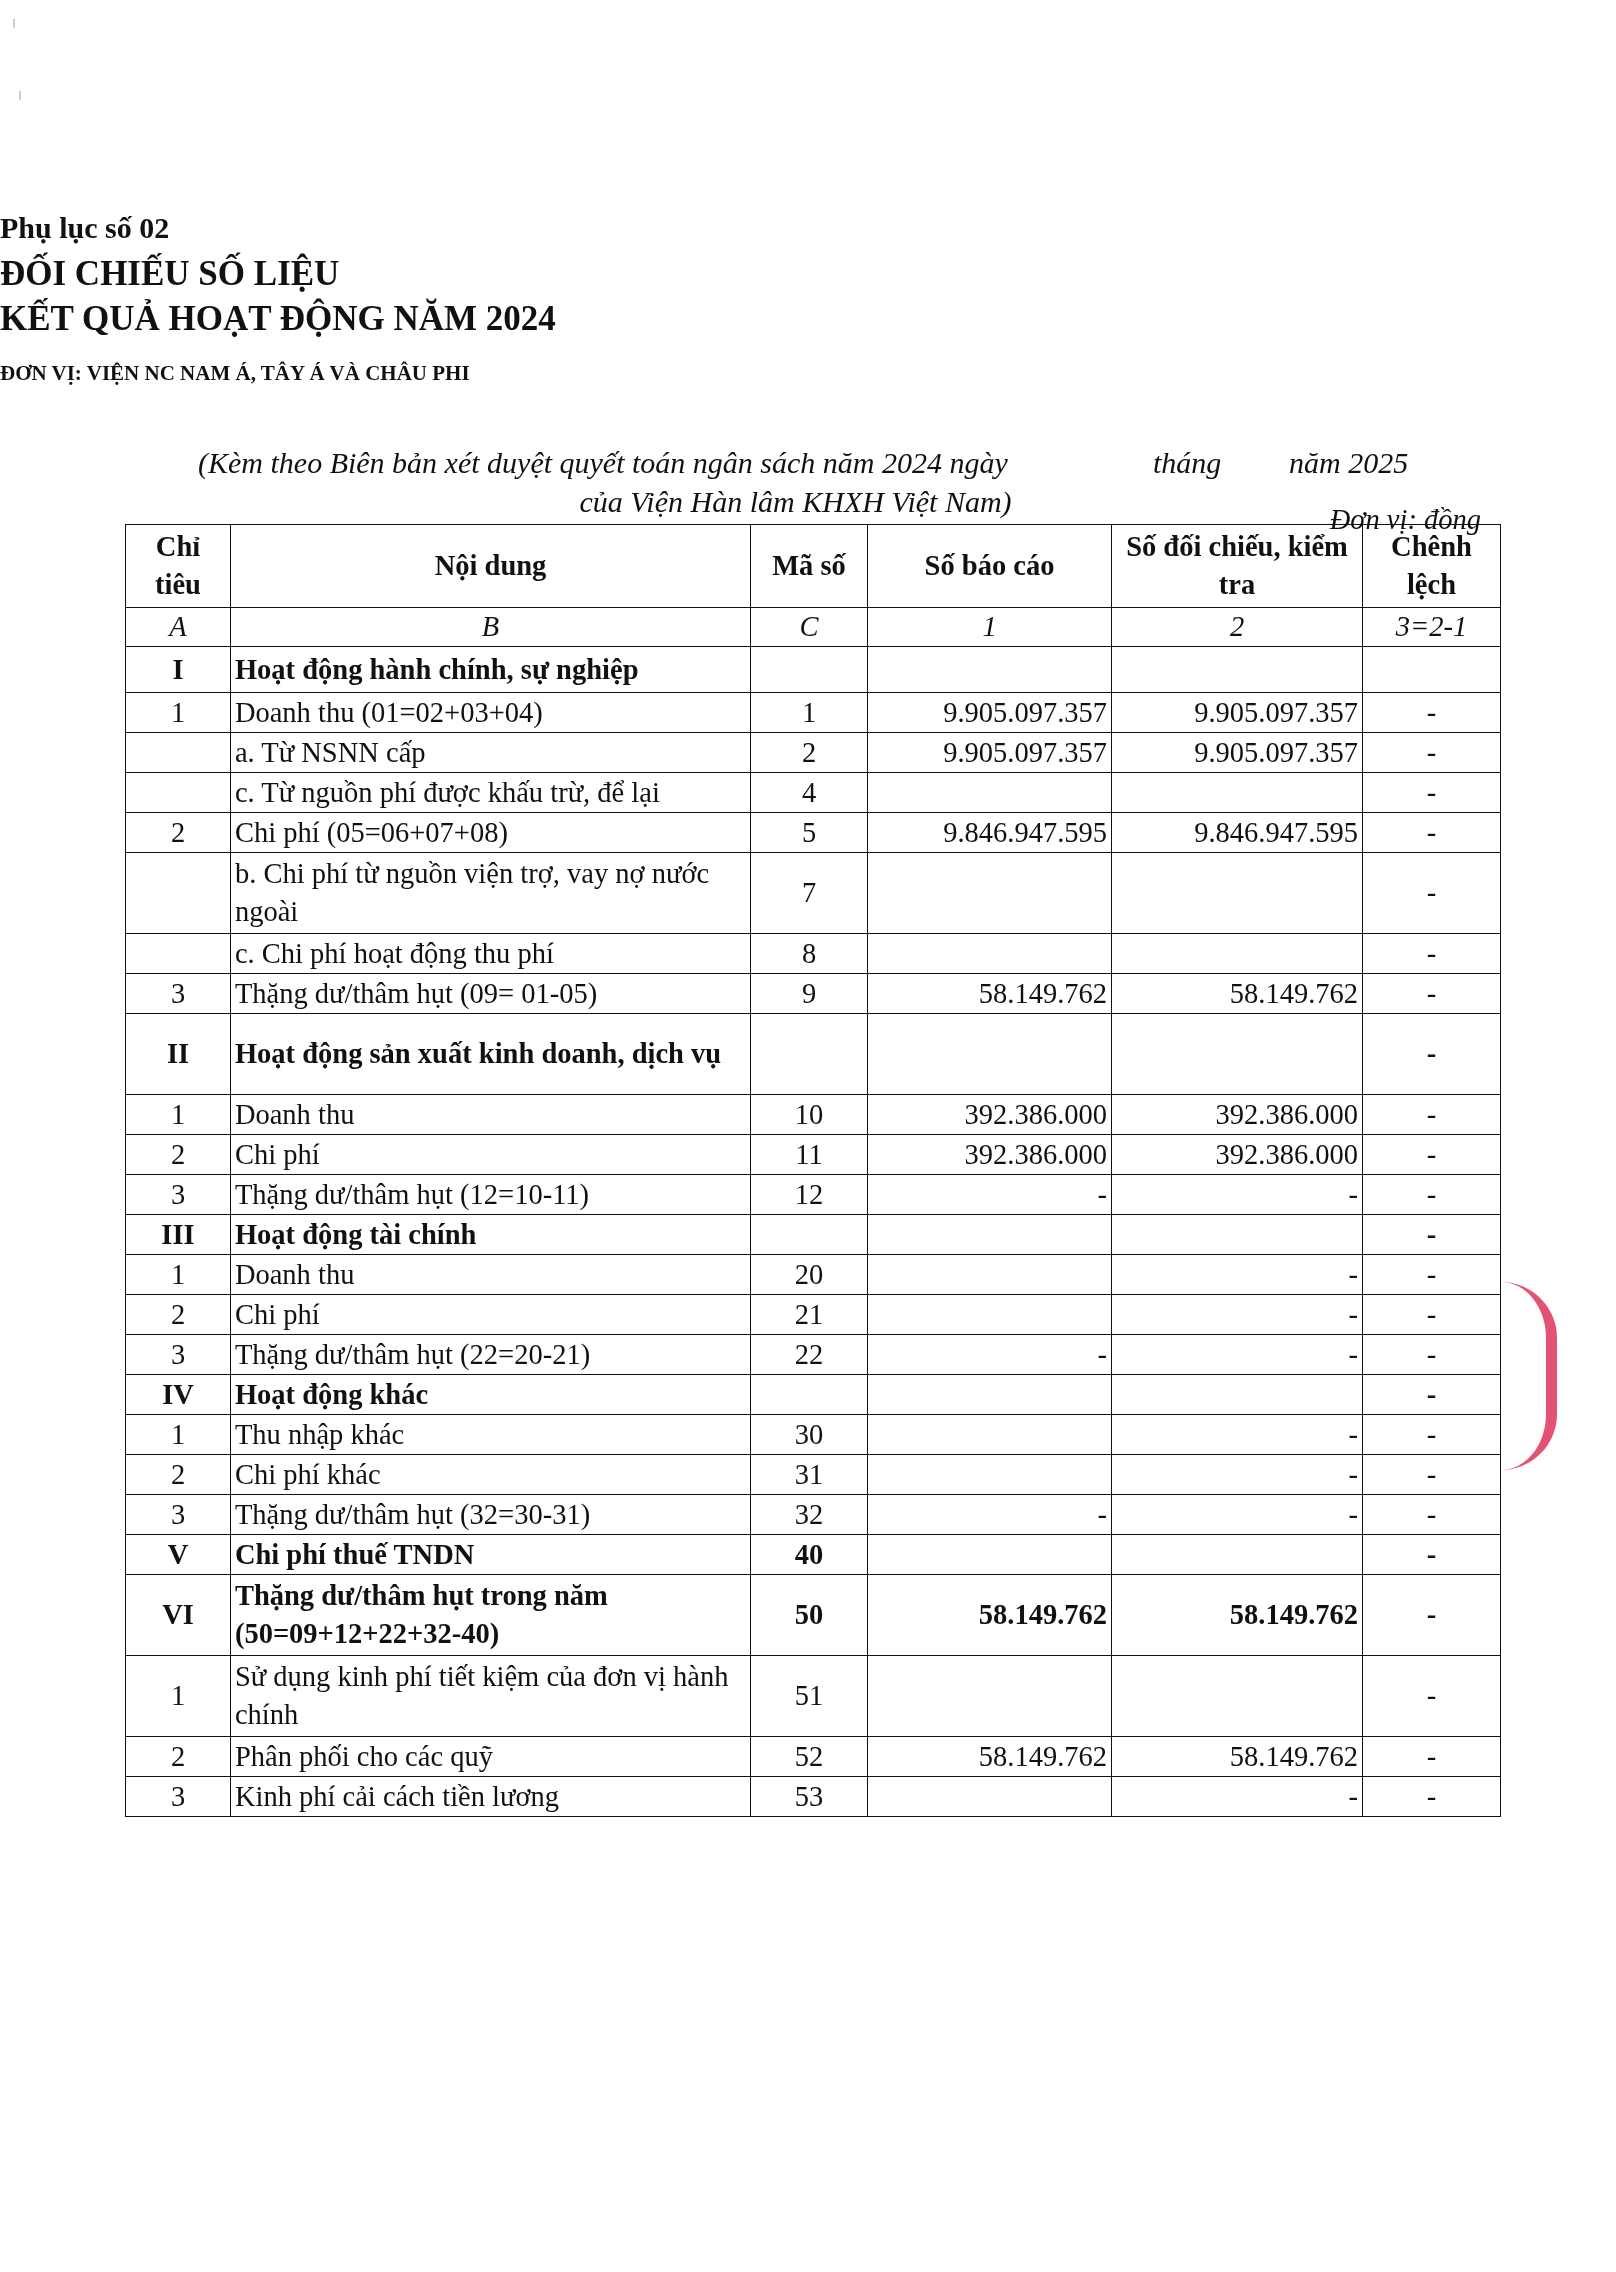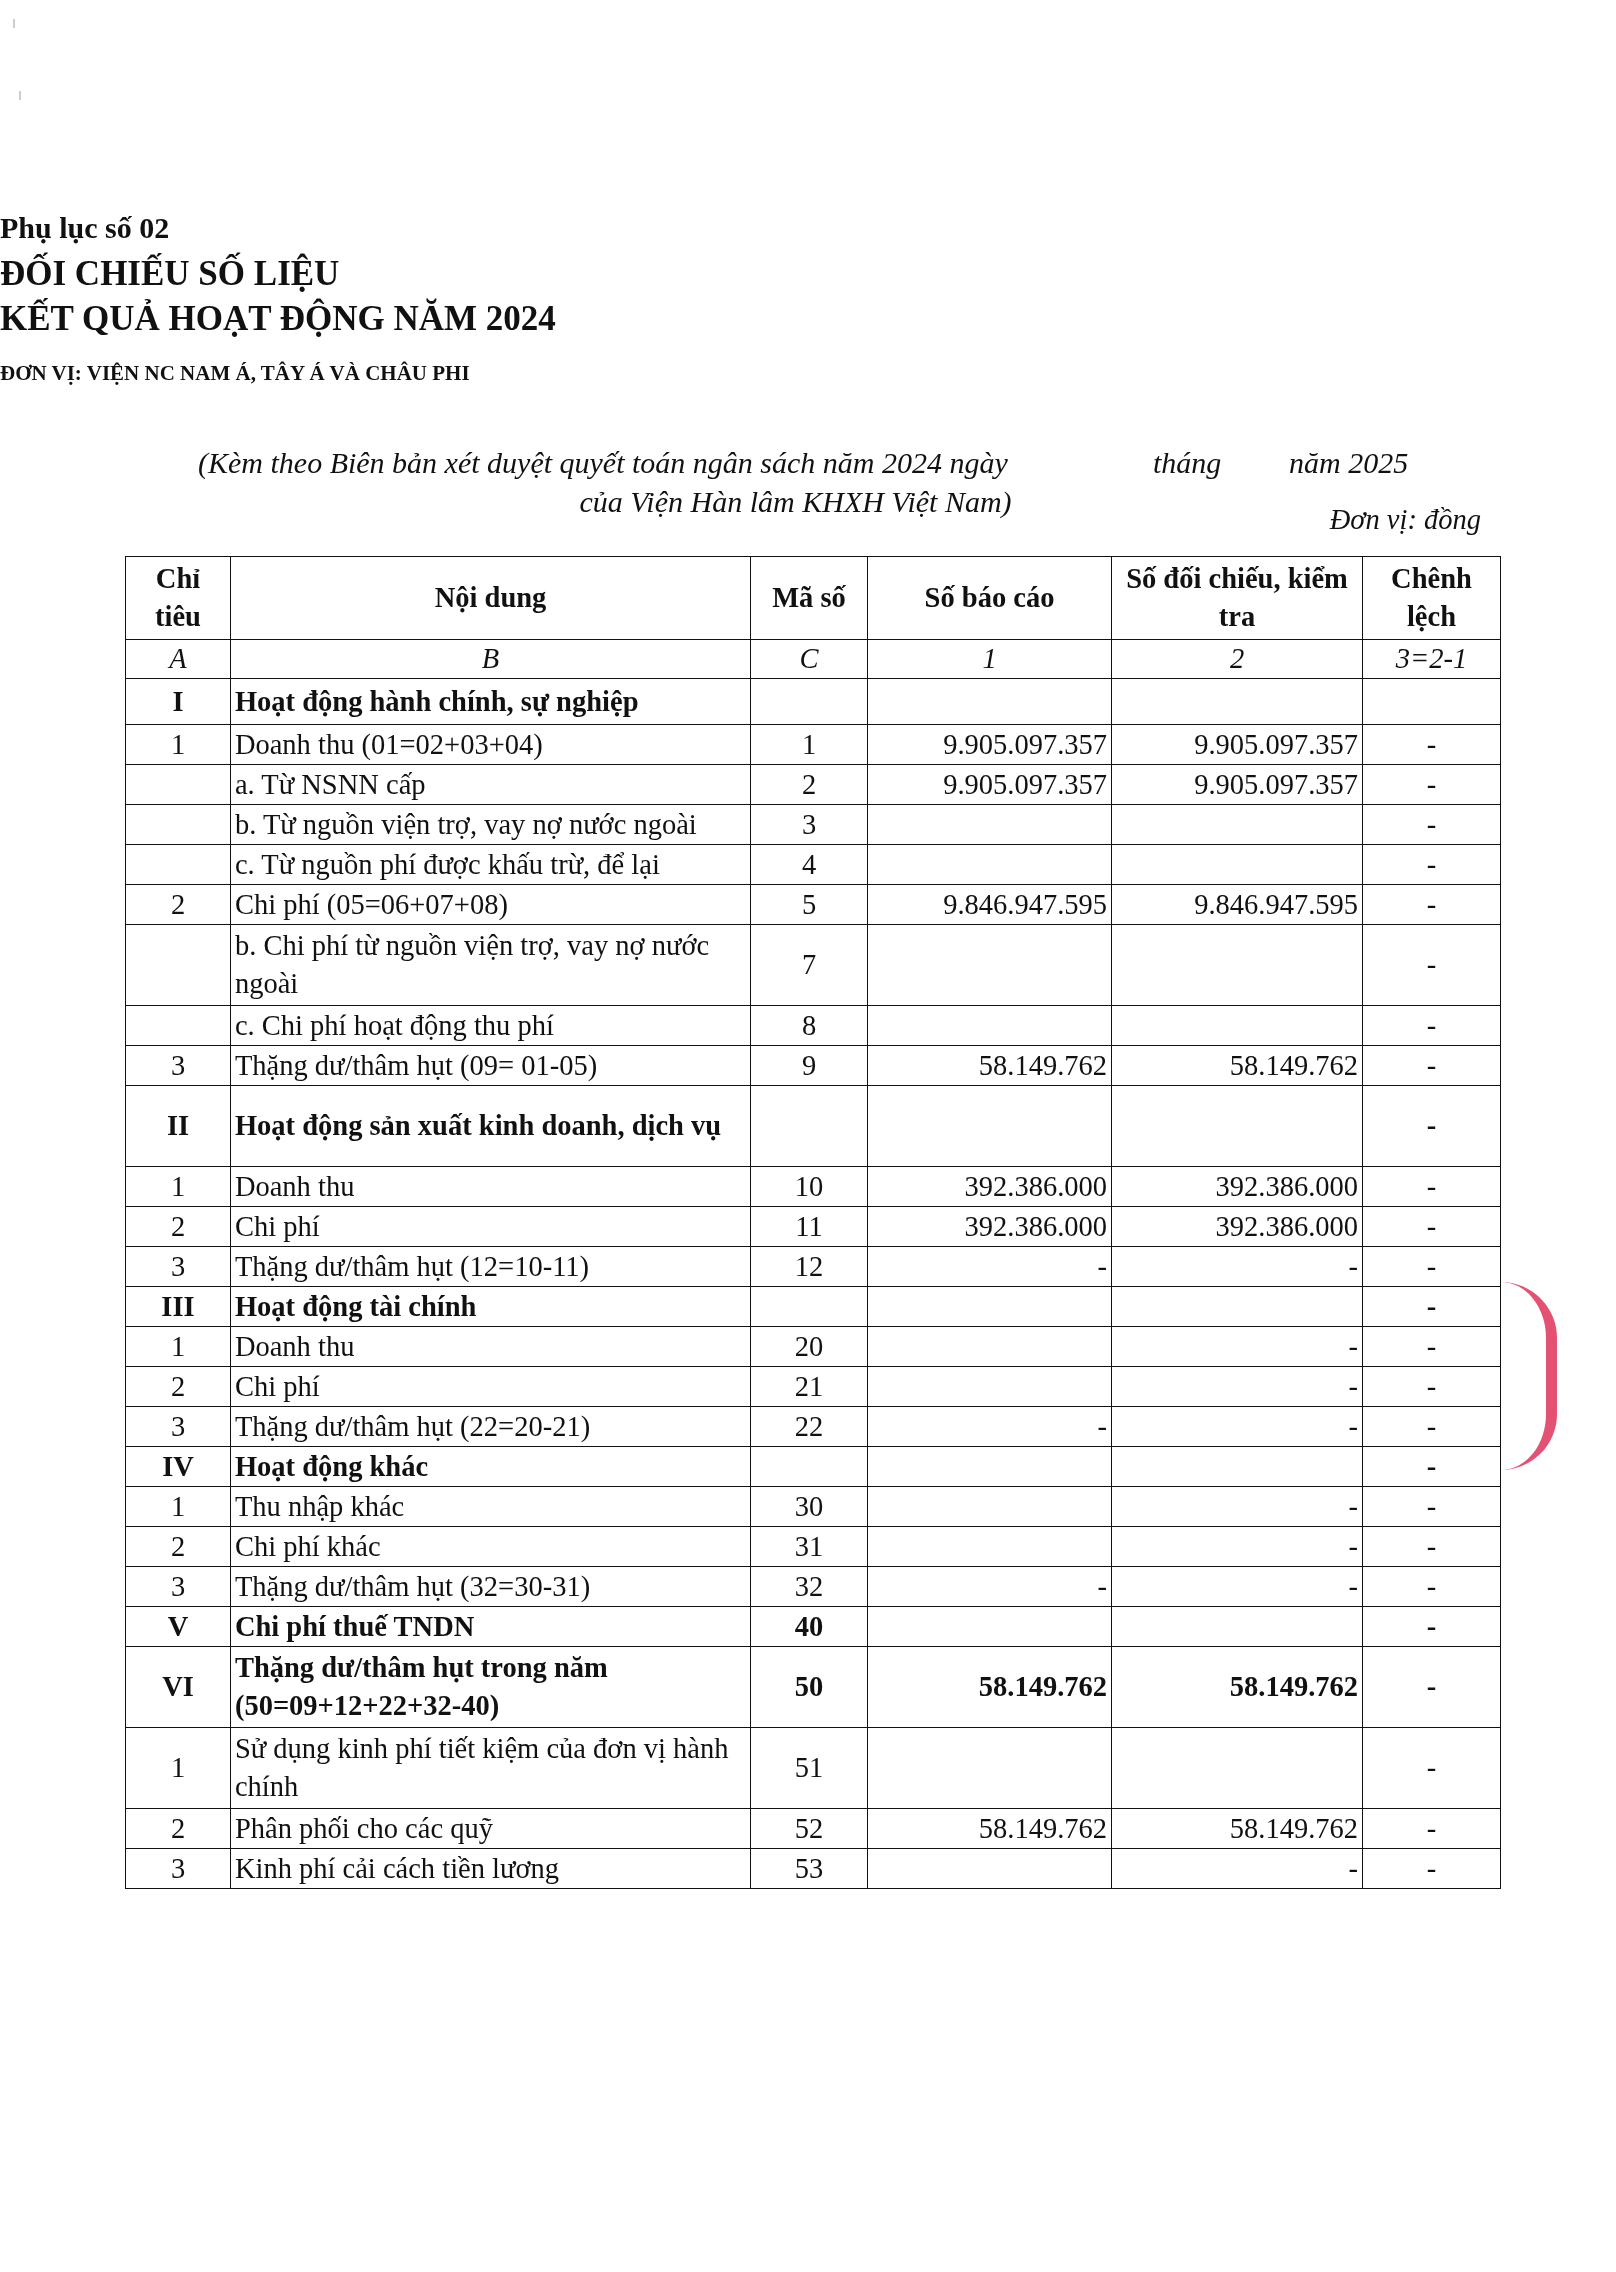--- a/index.html
+++ b/index.html
@@ -13,21 +13,21 @@
   #title2 { top: 299px; font-size: 35px; font-weight: bold; }
   #unit-name { top: 361px; font-size: 21px; font-weight: bold; }
   .subtitle { position: absolute; font-size: 30px; font-style: italic; white-space: pre; margin-top: 32px; }
   #sub1 { top: 414px; left: 198px; }
   #sub1b { top: 414px; left: 1153px; }
   #sub1c { top: 414px; left: 1289px; }
   #sub2 { top: 453px; left: 0; width: 1591px; text-align: center; }
   #unit-label { position: absolute; top: 504px; right: 136px; font-size: 28.5px; font-style: italic; }
 
   table.report {
-    position: absolute; left: 125px; top: 556px; width: 1374px;
+    position: absolute; left: 125px; top: 524px; width: 1374px;
     border-collapse: collapse; table-layout: fixed; font-size: 28.5px;
   }
   table.report td, table.report th {
     border: 1.9px solid #111; padding: 0 3.9px; line-height: 1.35; vertical-align: middle;
   }
   table.report th { font-weight: bold; text-align: center; height: 82px; }
   col.c-a { width: 105px; } col.c-b { width: 520px; } col.c-c { width: 117px; }
   col.c-d { width: 244px; } col.c-e { width: 251px; } col.c-f { width: 138px; }
   tr.idx td { font-style: italic; text-align: center; height: 38px; }
   td.ct { text-align: center; }
@@ -106,28 +106,20 @@
       <tr class="h3">
         <td class="ct"></td>
         <td>a. Từ NSNN cấp</td>
         <td class="ct">2</td>
         <td class="num">9.905.097.357</td>
         <td class="num">9.905.097.357</td>
         <td class="diff">-</td>
       </tr>
       <tr class="h3">
         <td class="ct"></td>
-        <td>b. Từ nguồn viện trợ, vay nợ nước ngoài</td>
-        <td class="ct">3</td>
-        <td class="num"></td>
-        <td class="num"></td>
-        <td class="diff">-</td>
-      </tr>
-      <tr class="h3">
-        <td class="ct"></td>
         <td>c. Từ nguồn phí được khấu trừ, để lại</td>
         <td class="ct">4</td>
         <td class="num"></td>
         <td class="num"></td>
         <td class="diff">-</td>
       </tr>
       <tr class="h3">
         <td class="ct">2</td>
         <td>Chi phí (05=06+07+08)</td>
         <td class="ct">5</td>

